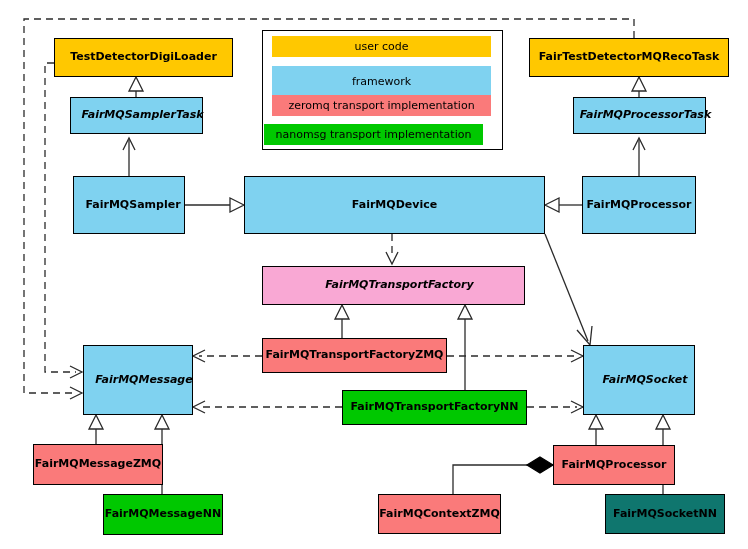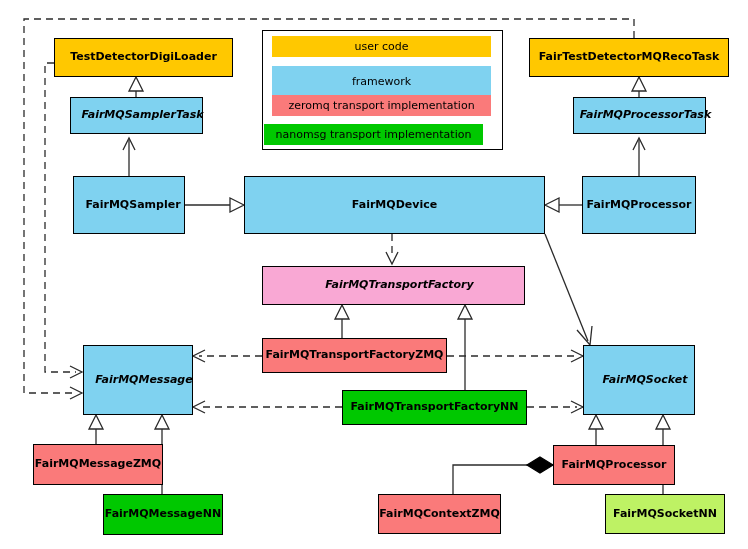--- a/index.html
+++ b/index.html
@@ -235,17 +235,17 @@
   </div>
 
   <div class="node" style="left:553px;top:445px;width:122px;height:40px;background:#FA7A7A;">
     <span>FairMQProcessor</span>
   </div>
 
   <div class="node" style="left:378px;top:494px;width:123px;height:40px;background:#FA7A7A;">
     <span>FairMQContextZMQ</span>
   </div>
 
-  <div class="node" style="left:605px;top:494px;width:120px;height:40px;background:#bef264;">
+  <div class="node" style="left:605px;top:494px;width:120px;height:40px;background:#0f766e;">
     <span>FairMQSocketNN</span>
   </div>
 
 </div>
 
 </body></html>

